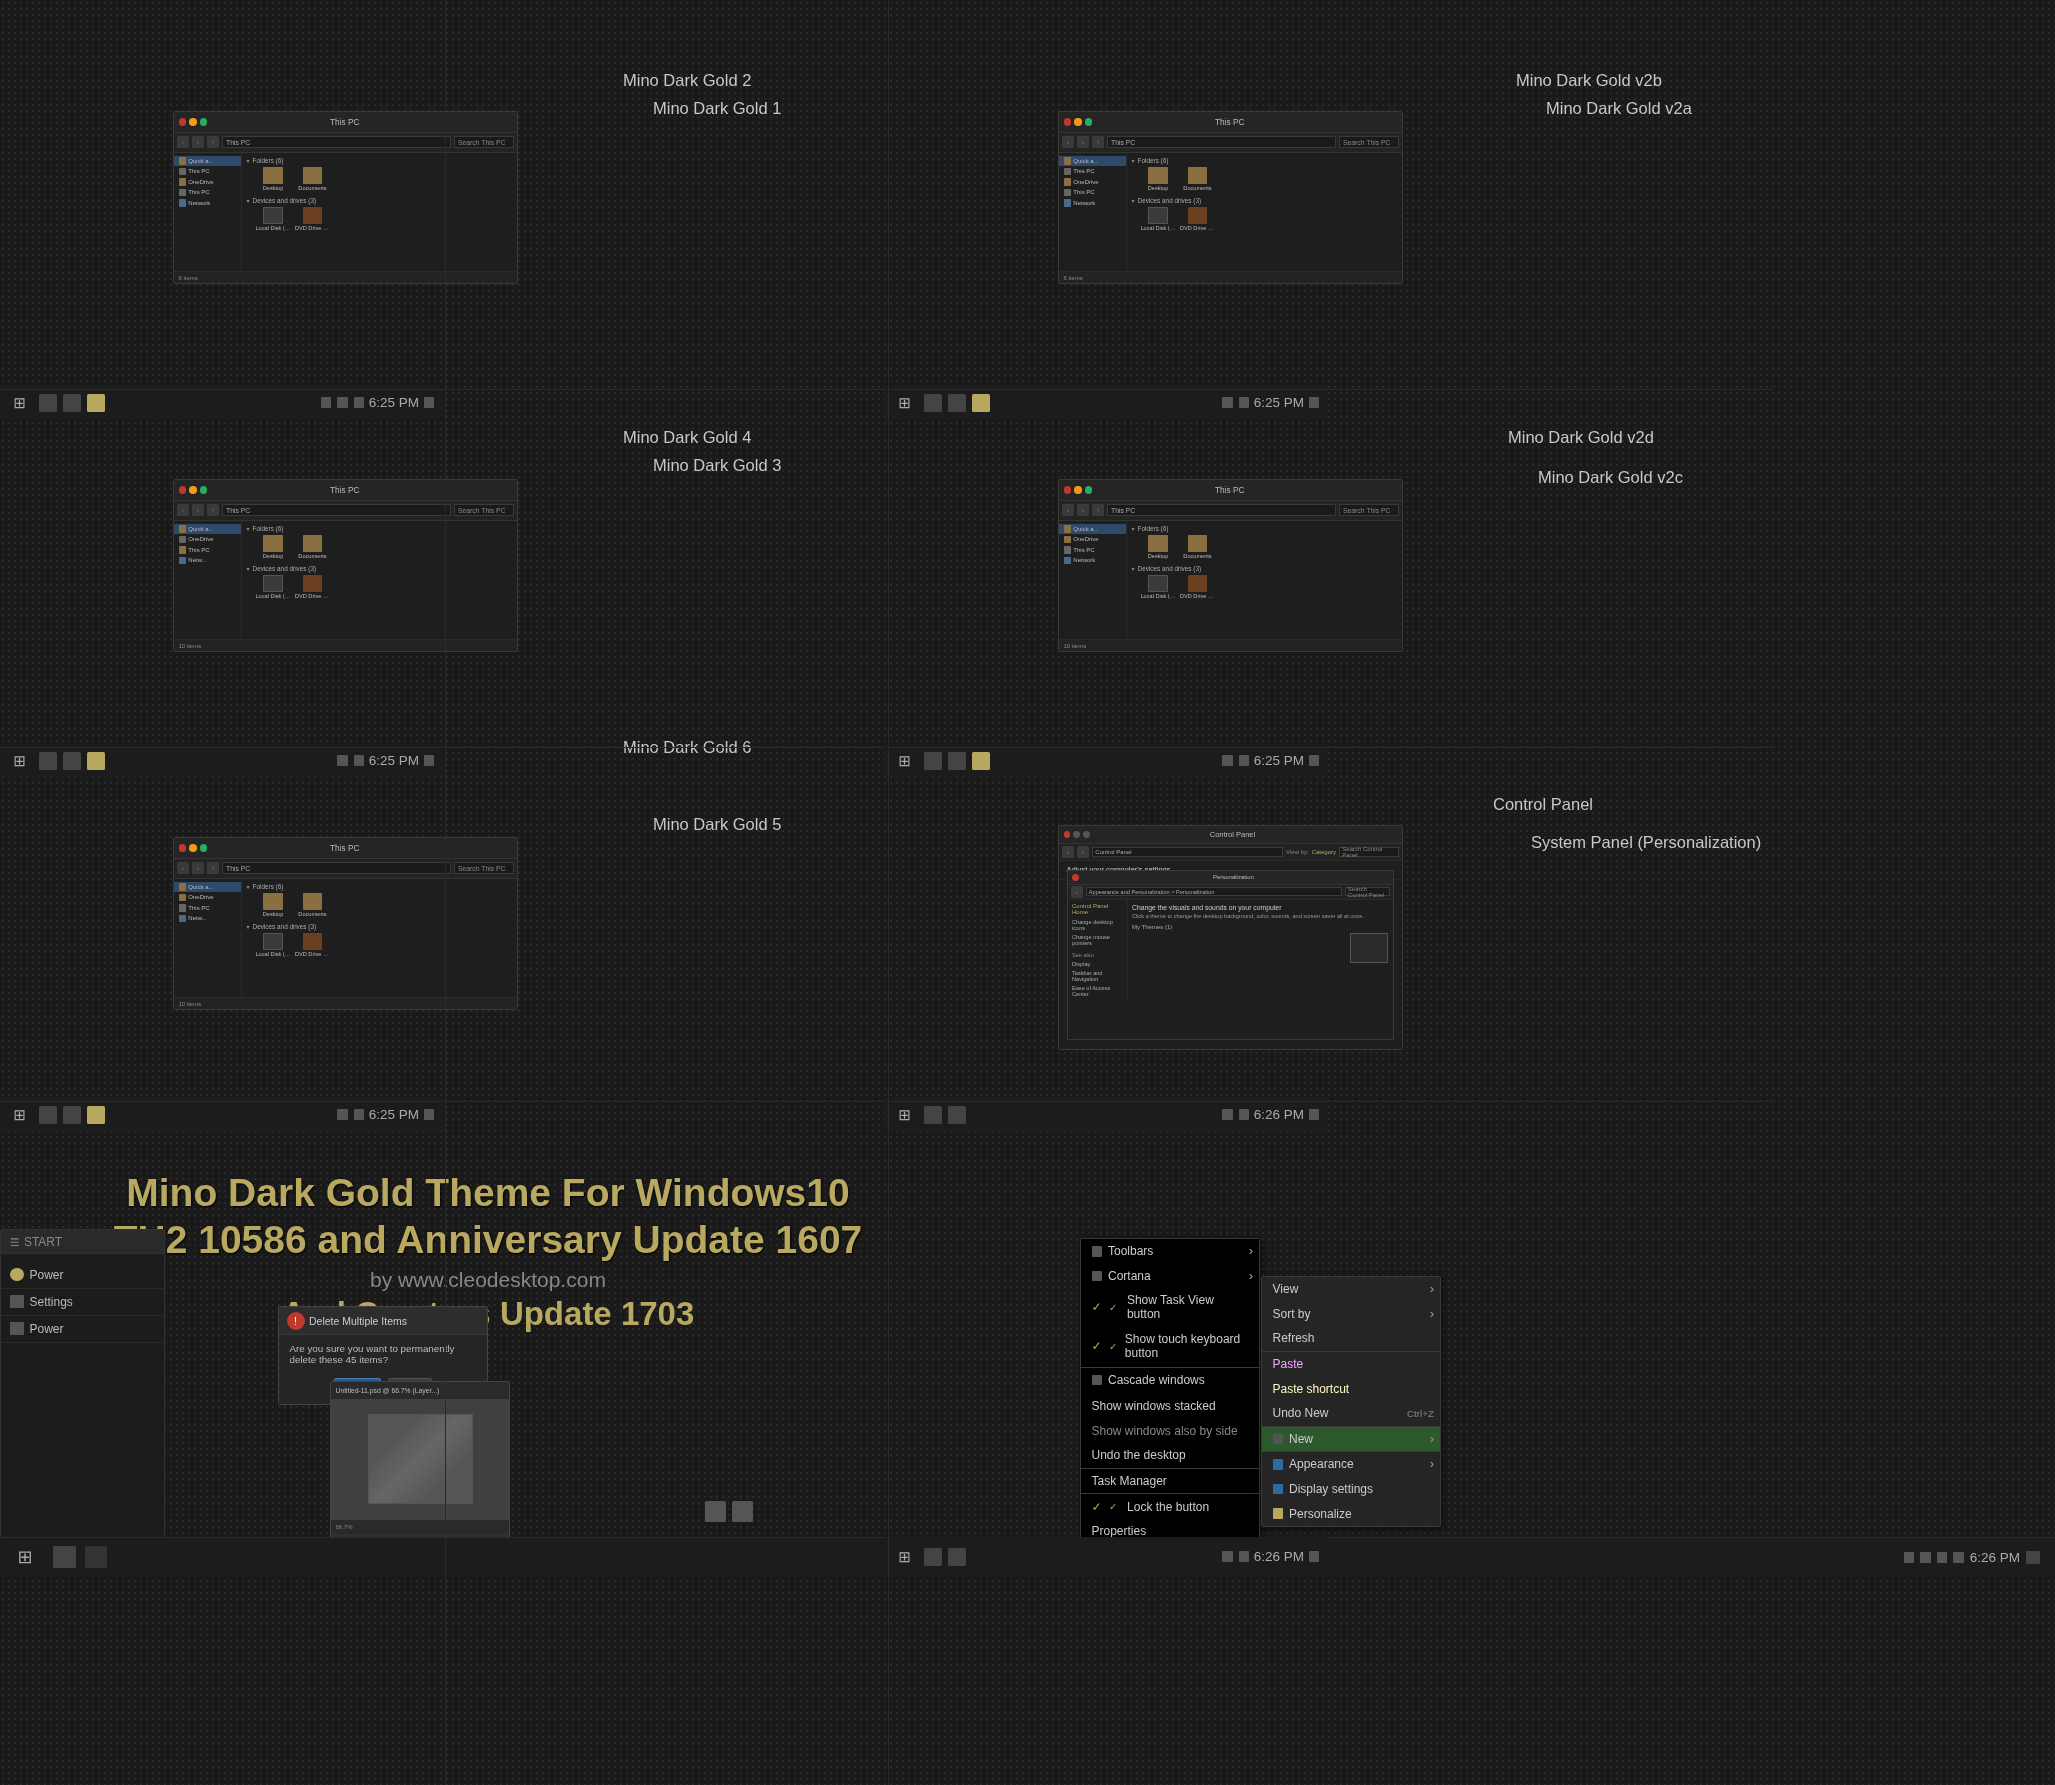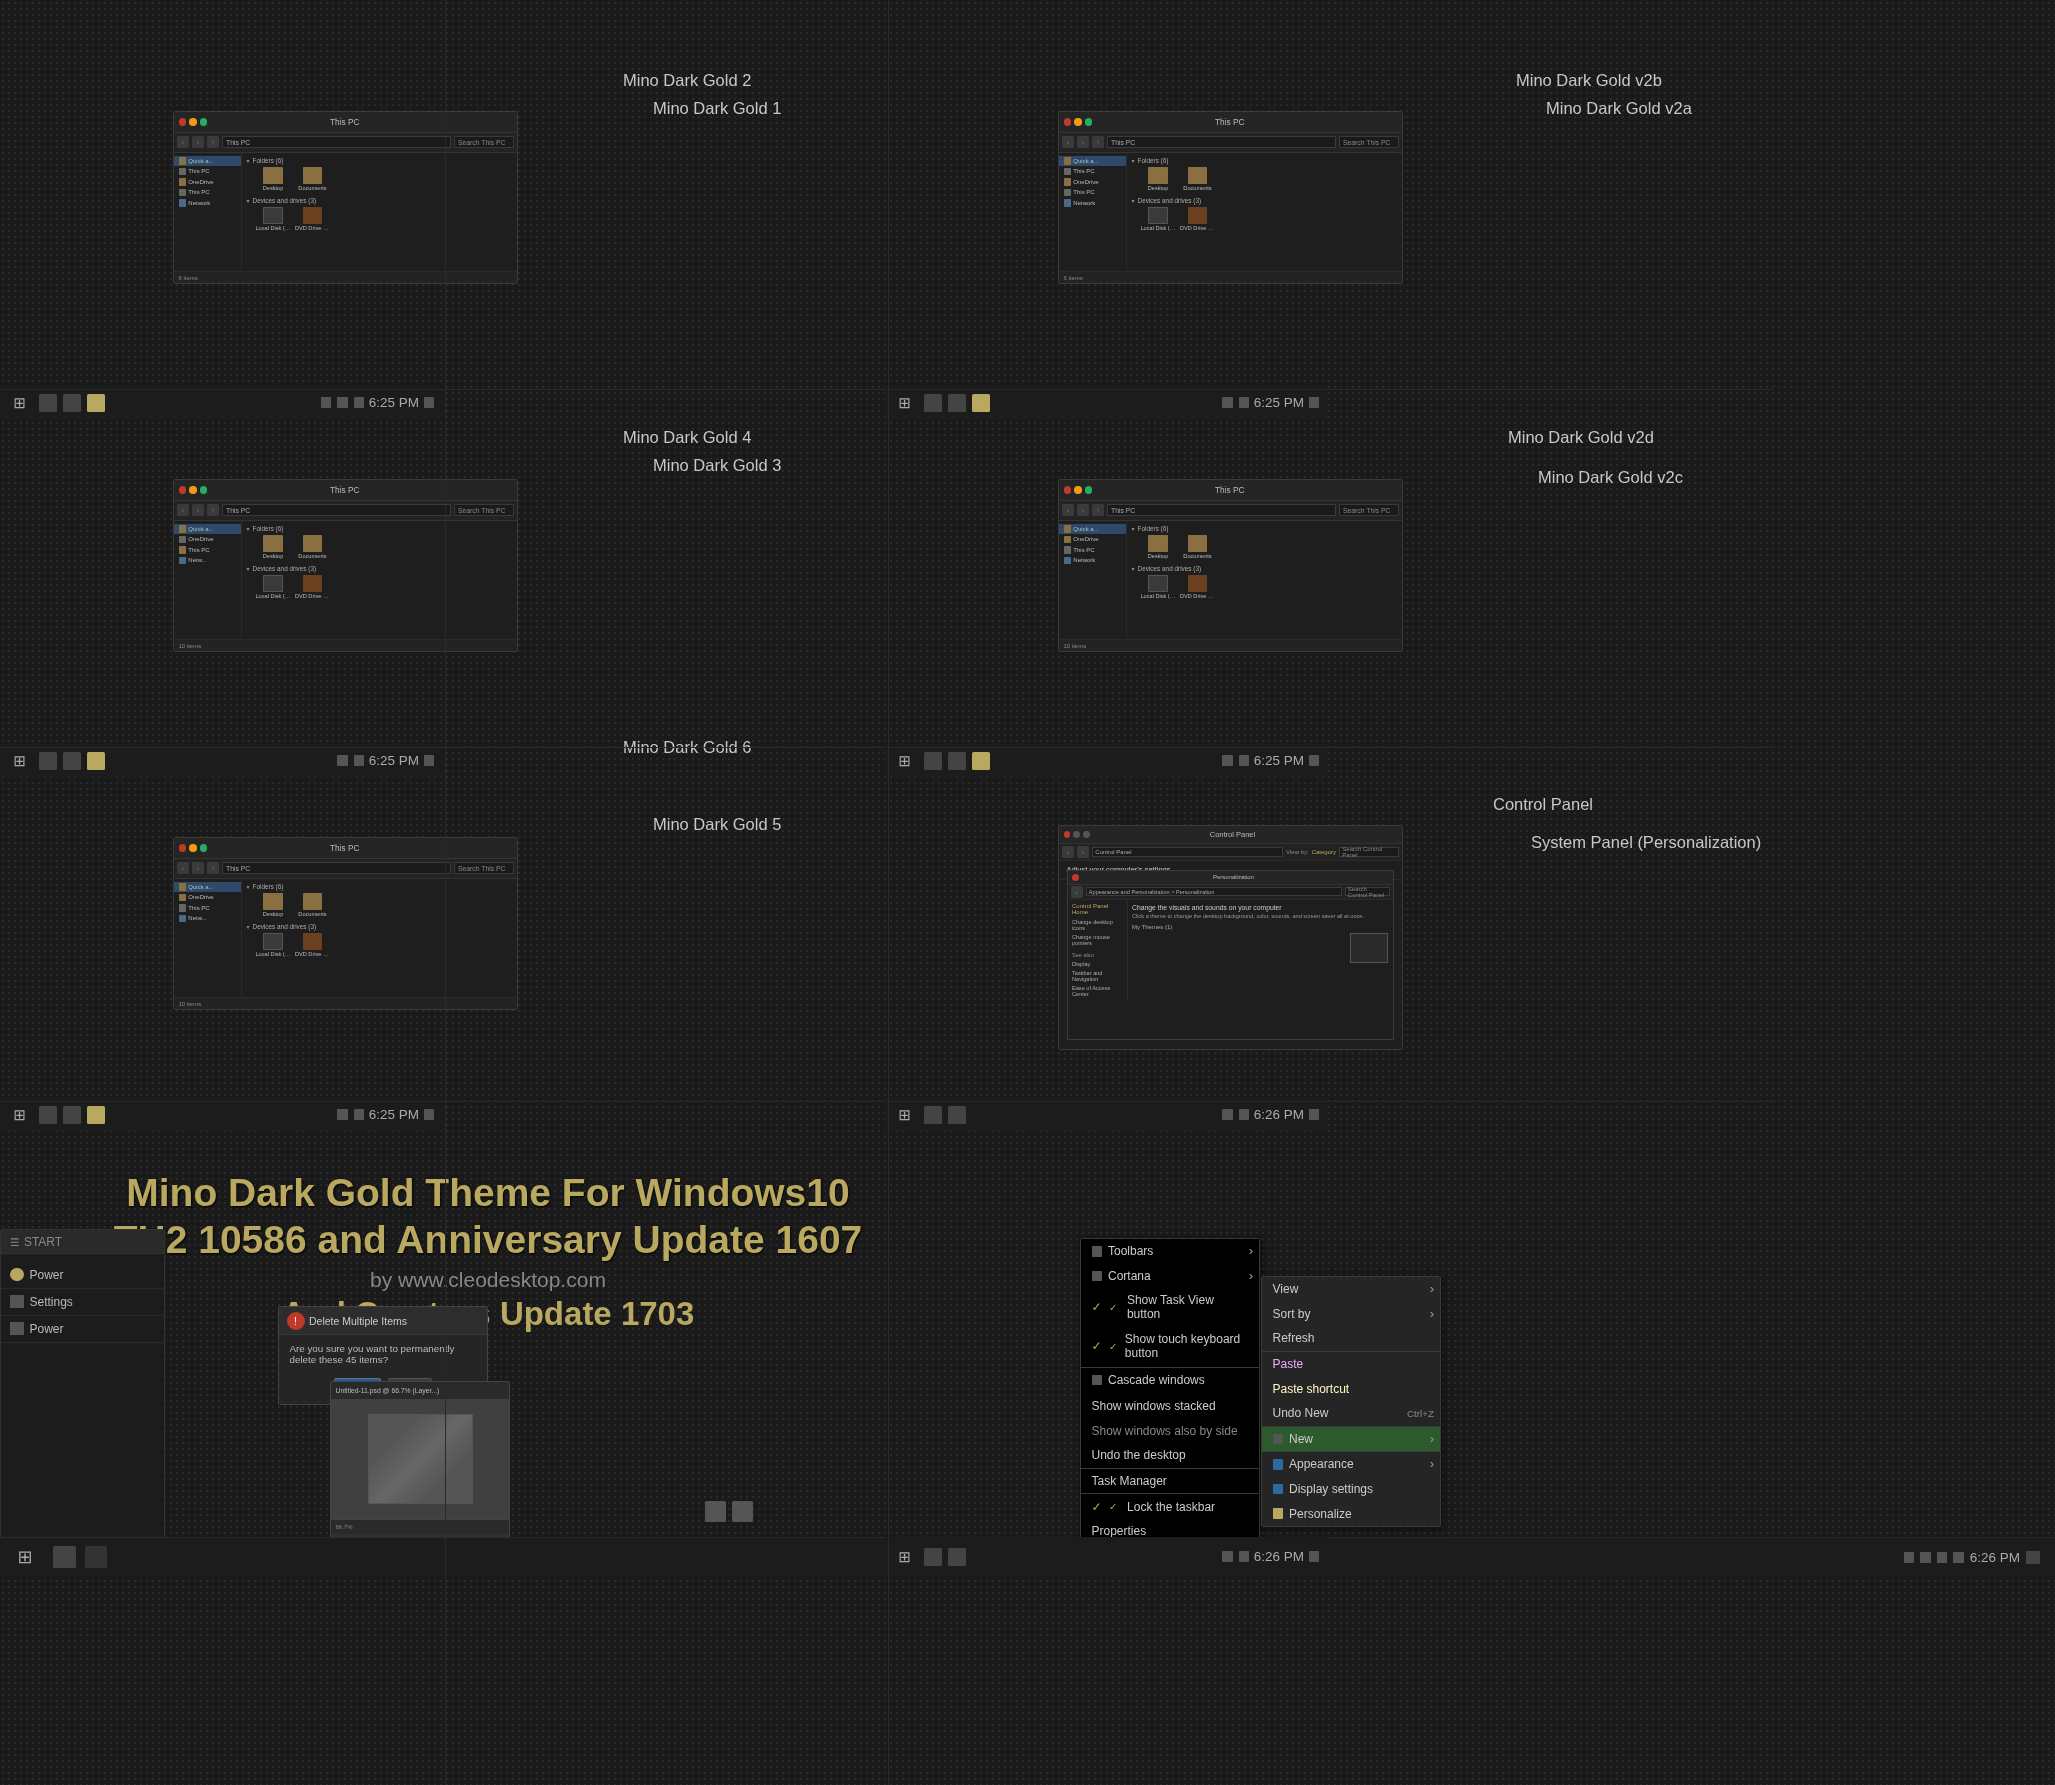--- a/index.html
+++ b/index.html
@@ -1266,21 +1266,21 @@
     <span style="color:#888">Show windows also by side</span>
   </div>
   <div class="ctx-item">
     <span>Undo the desktop</span>
   </div>
   <div class="ctx-item" style="border-top:0.8px solid #3a3a3a;">
     <span>Task Manager</span>
   </div>
   <div class="ctx-item checked" style="border-top:0.8px solid #3a3a3a;">
     <span style="width:12px;color:#b8a860;font-size:9.8px;">✓</span>
-    <span>Lock the taskbar</span>
+    <span>Lock the button</span>
   </div>
   <div class="ctx-item">
     <span>Properties</span>
   </div>
 </div>
 
 <div class="sub-menu" style="left:1261px; top:1276px; width:180px;">
   <div class="ctx-item has-sub">
     <span>View</span>
     <span style="position:absolute;right:6px;color:#888;">›</span>

